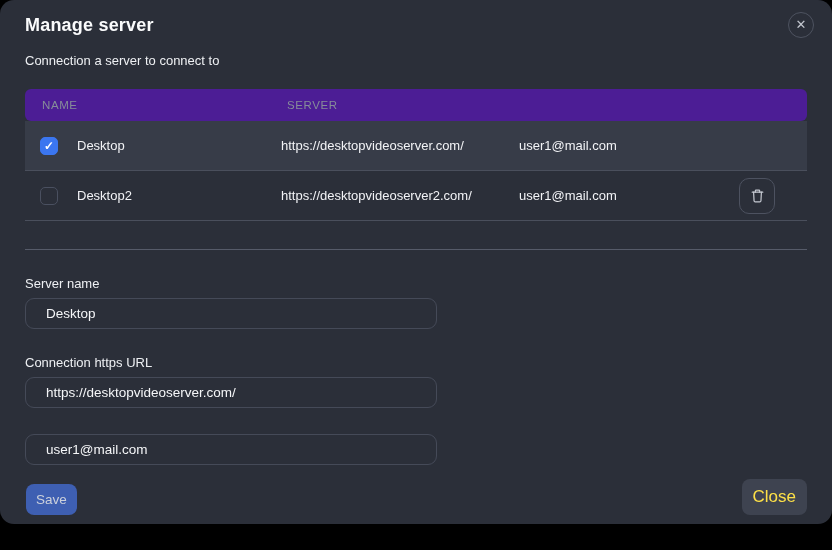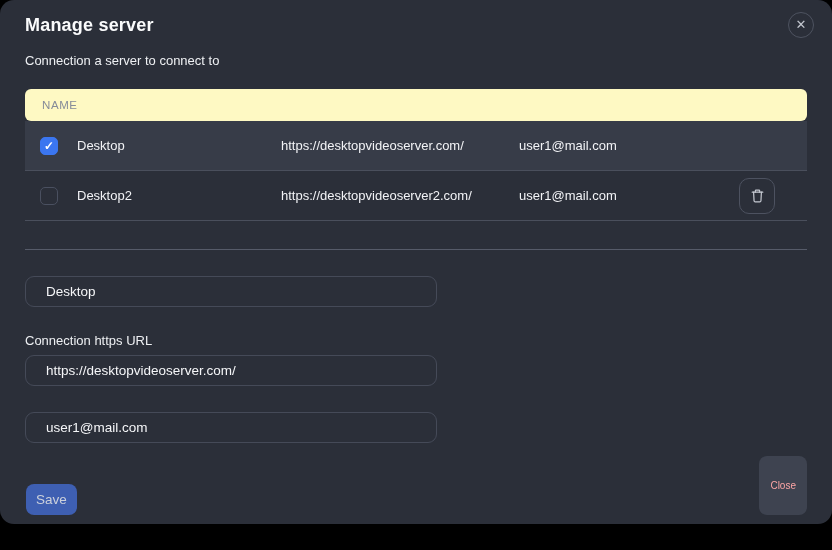--- a/index.html
+++ b/index.html
@@ -42,21 +42,21 @@
   .dialog-subtitle {
     margin-top: 17px;
     font-size: 13px;
     color: #eef0f3;
   }
 
   .server-table { margin-top: 21px; }
 
   .thead {
     height: 32px;
-    background: #fef9c3;
+    background: #4c1d95;
     border-radius: 6px;
     display: grid;
     grid-template-columns: 245px 242px 1fr;
     align-items: center;
     padding-left: 17px;
     font-size: 11.5px;
     letter-spacing: 0.6px;
     color: #868c99;
   }
 
@@ -138,45 +138,46 @@
     font-family: "Liberation Sans", sans-serif;
     font-size: 13.5px;
     padding: 8px 10px;
     cursor: pointer;
   }
 
   .close-bottom-btn {
     position: absolute;
     right: 25px; bottom: 9px;
     background: #3e4350;
-    color: #fca5a5;
+    color: #fde047;
     border: none;
     border-radius: 8px;
     font-family: "Liberation Sans", sans-serif;
-    font-size: 10px;
-    padding: 24px 11px;
+    font-size: 17px;
+    padding: 8px 11px;
     cursor: pointer;
   }
 </style>
 </head>
 <body>
 
 <div class="dialog">
 
   <h1 class="dialog-title">Manage server</h1>
 
   <button class="close-btn">
     <span>✕</span>
   </button>
 
   <p class="dialog-subtitle">Connection a server to connect to</p>
 
   <div class="server-table">
     <div class="thead">
       <div>NAME</div>
+      <div>SERVER</div>
     </div>
 
     <div class="trow selected">
       <div>
         <span class="checkbox checked">
           <span class="check-glyph">✓</span>
         </span>
       </div>
       <div>Desktop</div>
       <div>https://desktopvideoserver.com/</div>
@@ -199,20 +200,21 @@
             <path d="M3.6 4.2l.45 8.6c.03.65.56 1.15 1.2 1.15h4.5c.64 0 1.17-.5 1.2-1.15l.45-8.6"></path>
           </svg>
         </button>
       </div>
     </div>
   </div>
 
   <hr class="divider">
 
   <div class="field">
+    <label class="field-label">Server name</label>
     <input class="field-input" type="text" value="Desktop" style="">
   </div>
 
   <div class="field">
     <label class="field-label">Connection https URL</label>
     <input class="field-input" type="text" value="https://desktopvideoserver.com/" style="">
   </div>
 
   <div class="field">
     <input class="field-input" type="text" value="user1@mail.com" style="">

